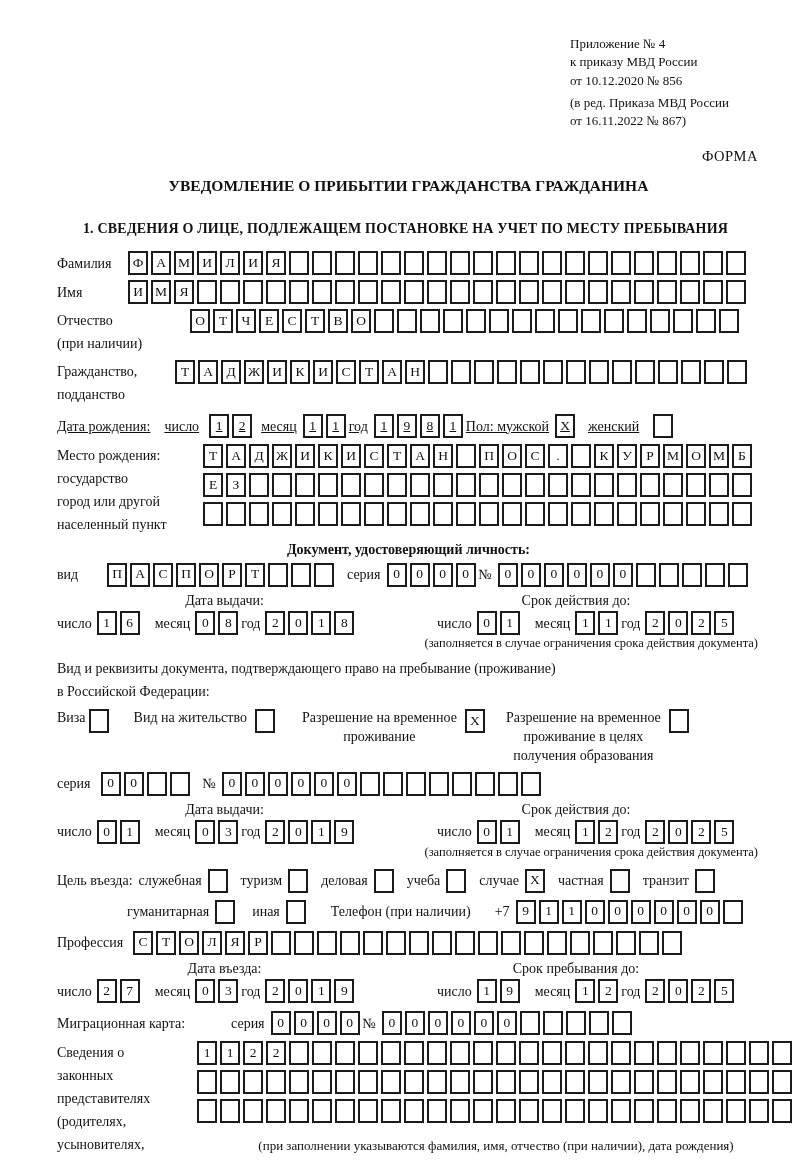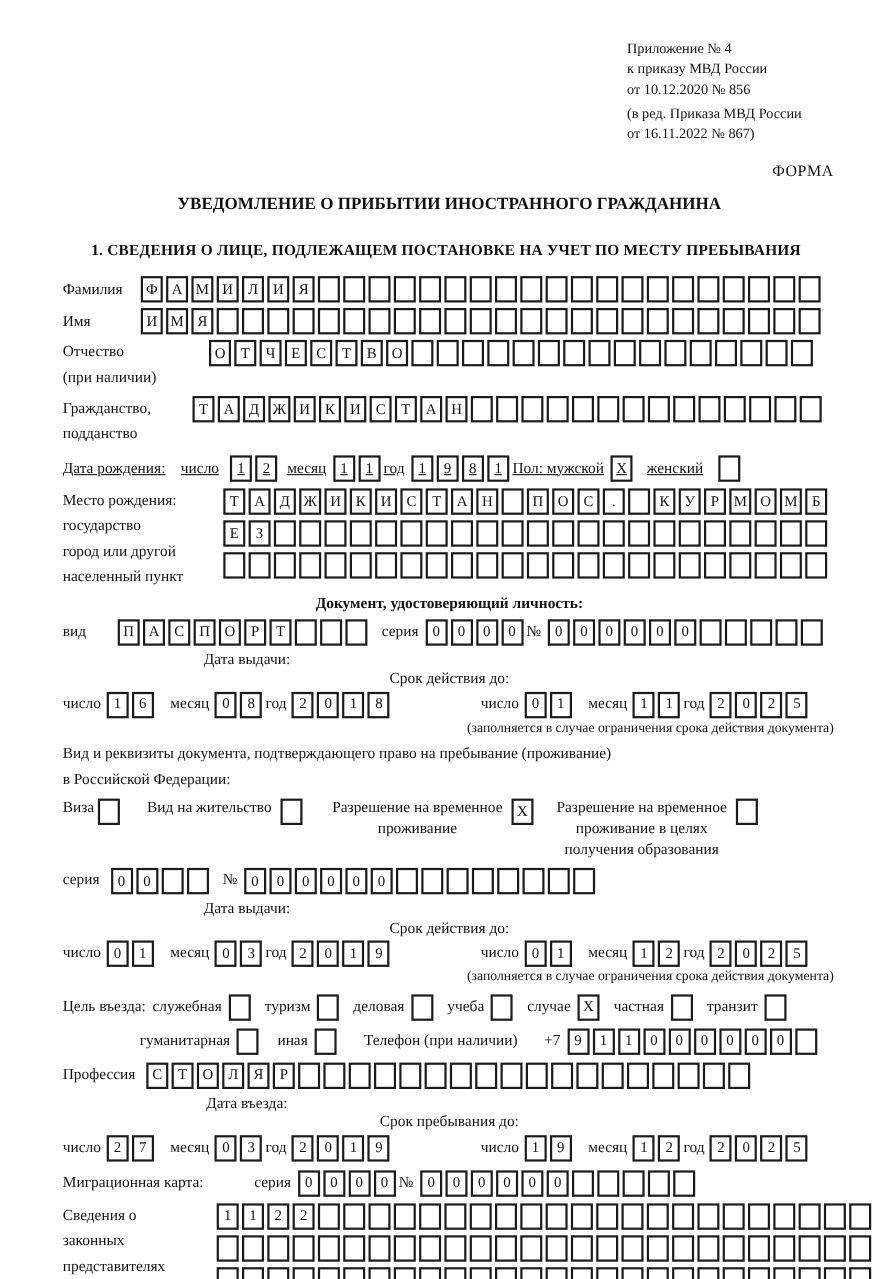--- a/index.html
+++ b/index.html
@@ -24,21 +24,21 @@
     width:20px;height:24px;border:2px solid #1b1b1b;margin-right:3px;
     box-sizing:border-box;font-size:13.5px;background:#fff;
   }
   .lab{flex:none;}
   .lab2{flex:none;line-height:23px;}
   .w71{width:71px;}.w133{width:133px;}.w118{width:118px;}.w146{width:146px;}
   .gap6{width:6px;flex:none;}.gap10{width:10px;flex:none;}.gap14{width:14px;flex:none;}
   .stack{display:flex;flex-direction:column;}
   .stack .cells{margin-bottom:5px;}
   .center-b{text-align:center;font-weight:bold;margin:2px 0 4px 0;}
-  .dateheads{display:flex;margin:4px 0 2px 0;flex-direction:column;}
+  .dateheads{display:flex;margin:4px 0 2px 0;}
   .dateheads .lcol{width:335px;text-align:center;flex:none;}
   .dateheads .rcol{flex:1;text-align:center;}
   .dates{display:flex;align-items:center;}
   .dates .dcol{display:flex;align-items:center;flex:none;}
   .dates .dcol.left{width:335px;}
   .dates .dlab{margin-right:5px;}
   .dates .dgap{width:12px;flex:none;}
   .small-note{font-size:12.5px;text-align:right;margin:1px 2px 8px 0;}
   .intro{margin:6px 0 3px 0;}
   .chk-row{display:flex;align-items:flex-start;margin:8px 0 6px 0;}
@@ -59,21 +59,21 @@
     <div>Приложение № 4</div>
     <div>к приказу МВД России</div>
     <div>от 10.12.2020 № 856</div>
     <div class="hdr-ed">(в ред. Приказа МВД России</div>
     <div>от 16.11.2022 № 867)</div>
   </div>
 
   <div class="forma">ФОРМА</div>
 
   <div class="title">
-    <div>УВЕДОМЛЕНИЕ О ПРИБЫТИИ ИНОСТРАННОГО ГРАЖДАНИНА</div>
+    <div>УВЕДОМЛЕНИЕ О ПРИБЫТИИ ГРАЖДАНСТВА ГРАЖДАНИНА</div>
   </div>
 
   <div class="sect">1. СВЕДЕНИЯ О ЛИЦЕ, ПОДЛЕЖАЩЕМ ПОСТАНОВКЕ НА УЧЕТ ПО МЕСТУ ПРЕБЫВАНИЯ</div>
 
   <div class="frow">
     <span class="lab w71">Фамилия</span>
     <span class="cells">
         <span class="cell">Ф</span>
         <span class="cell">А</span>
         <span class="cell">М</span>

